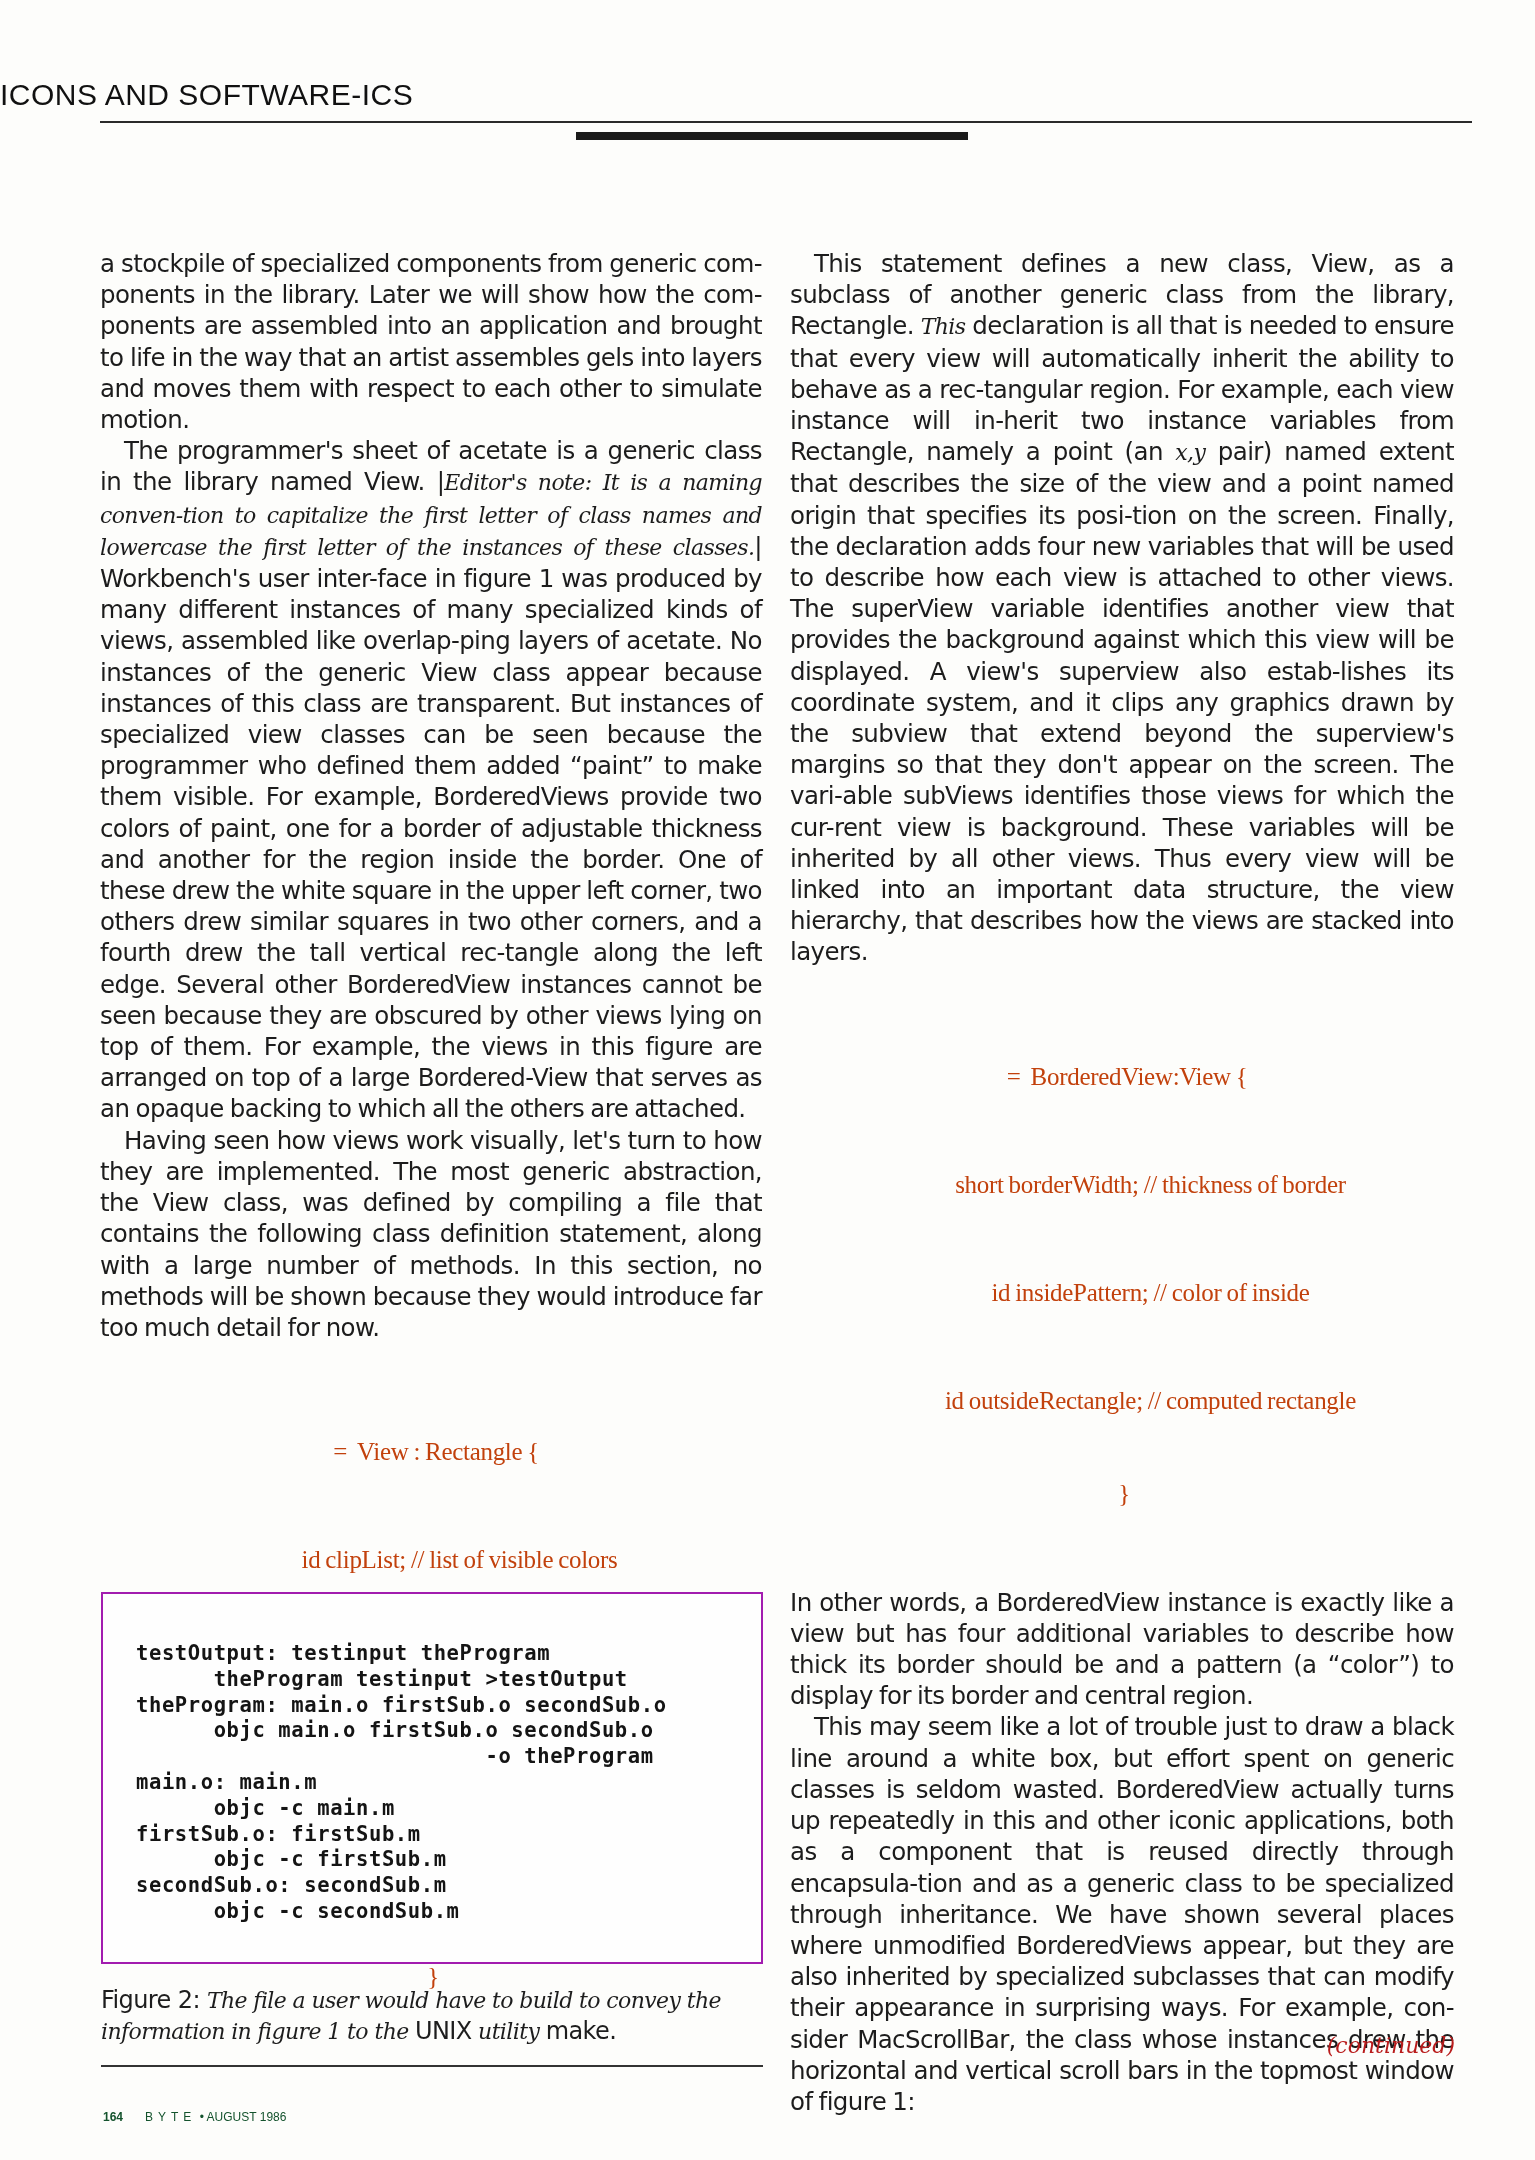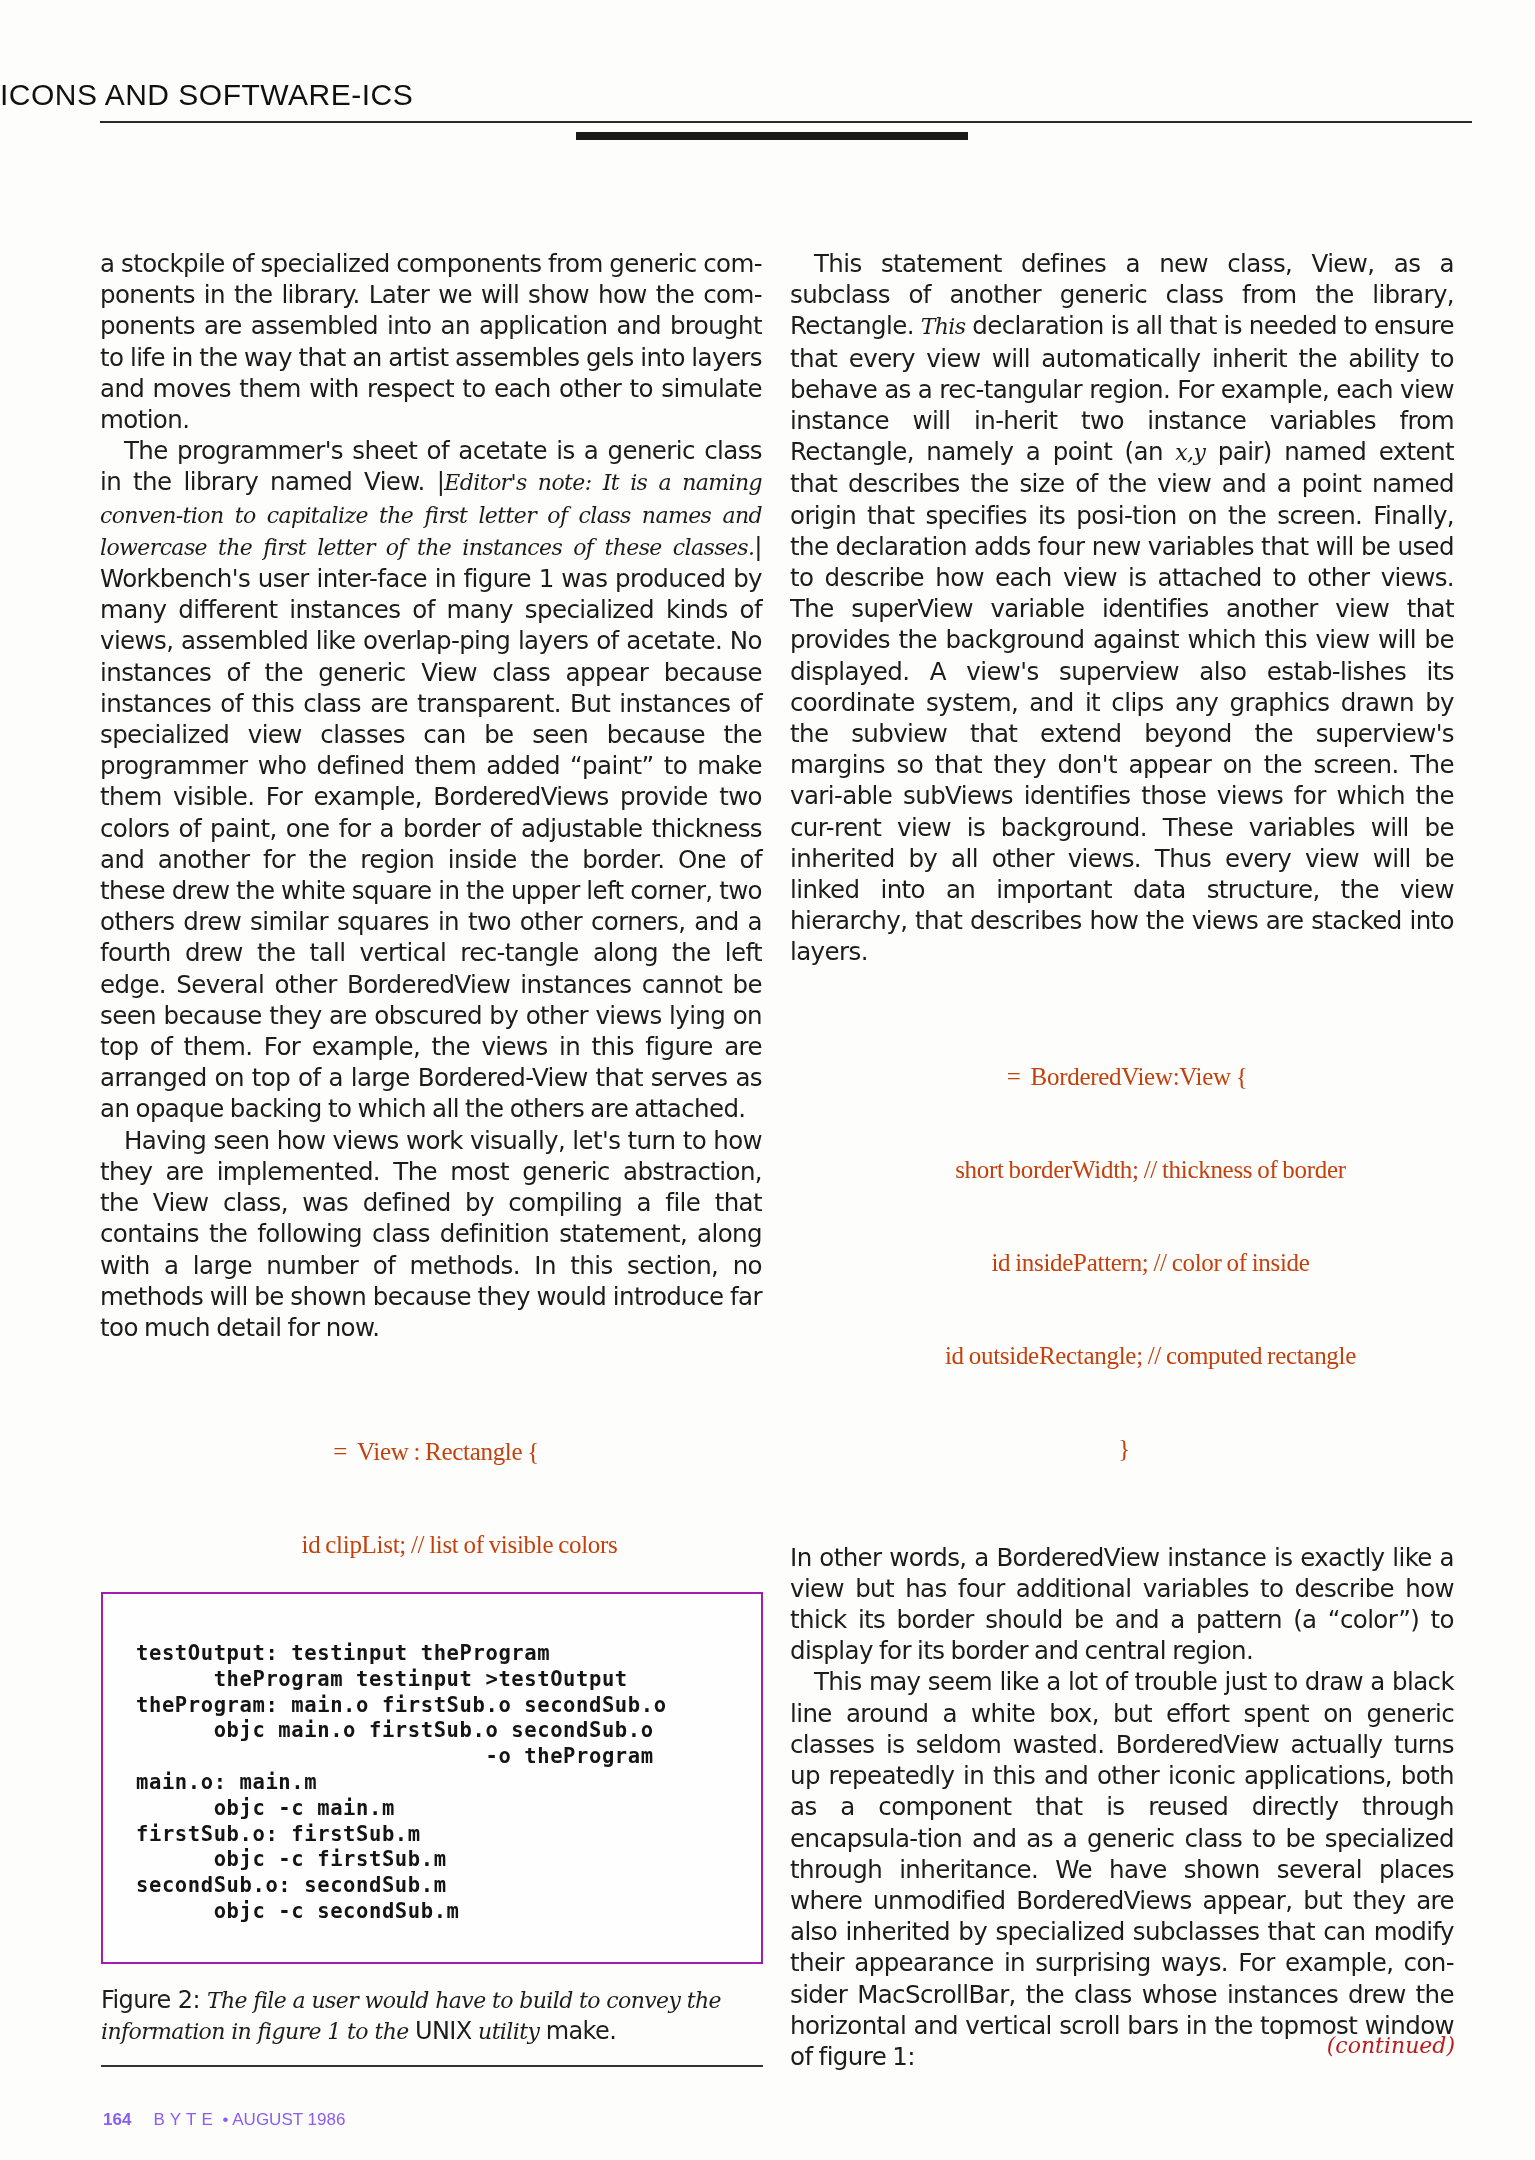--- a/index.html
+++ b/index.html
@@ -32,21 +32,21 @@
   .col-left { left: 100px; width: 662px; }
   .col-right { left: 790px; width: 664px; }
   .col p { margin: 0; }
   .col p.indent { text-indent: 24px; }
   .ital { font-style: italic; font-family: "DejaVu Serif", serif; font-size: 22px; letter-spacing: -0.6px; }
   .code-decl {
     font-family: Liberation Serif, serif; font-size: 25px; line-height: 31px;
     letter-spacing: -0.3px; color: #c2410c; white-space: pre; text-align: center;
   }
   .code-decl .line { display: block; }
-  .code-decl .body { padding-left: 57px; }
+  .code-decl .body { padding-left: 57px; margin-top: 15px; }
   .code-decl .first { padding-left: 0; }
   .code-decl .eq { display: inline-block; width: 34px; }
   .code-box {
     position: absolute; left: 101px; top: 1592px; width: 662px; height: 372px;
     border: 2px solid #a21caf; box-sizing: border-box; background: #fefefe;
   }
   .code-box pre {
     margin: 0; position: absolute; left: 33px; top: 47px;
     font-family: "DejaVu Sans Mono", monospace; font-size: 20.5px; line-height: 25.8px;
     letter-spacing: 0.6px; color: #141414; font-weight: bold;
@@ -54,21 +54,21 @@
   .caption {
     position: absolute; left: 101px; top: 1985px; width: 662px;
     font-size: 24px; line-height: 31px; color: #1d1d1d;
     font-family: "DejaVu Sans", sans-serif; letter-spacing: -0.6px;
   }
   .caption .cap-ital { font-style: italic; font-family: "DejaVu Serif", serif; font-size: 22px; }
   .caption-rule {
     position: absolute; left: 101px; top: 2065px; width: 662px; height: 2px; background: #333;
   }
   .footer {
-    position: absolute; left: 103px; top: 2110px; font-size: 17px; color: #8b5cf6;
+    position: absolute; left: 103px; top: 2110px; font-size: 12px; color: #14532d;
     font-family: "Liberation Sans", sans-serif;
   }
   .footer .pg { font-weight: bold; margin-right: 22px; }
   .footer .mag { letter-spacing: 5px; }
   .continued {
     position: absolute; right: 80px; top: 2033px; font-size: 22px; font-style: italic;
     font-family: "DejaVu Serif", serif; color: #b91c1c;
   }
   .block-gap { height: 31px; }
 </style>

